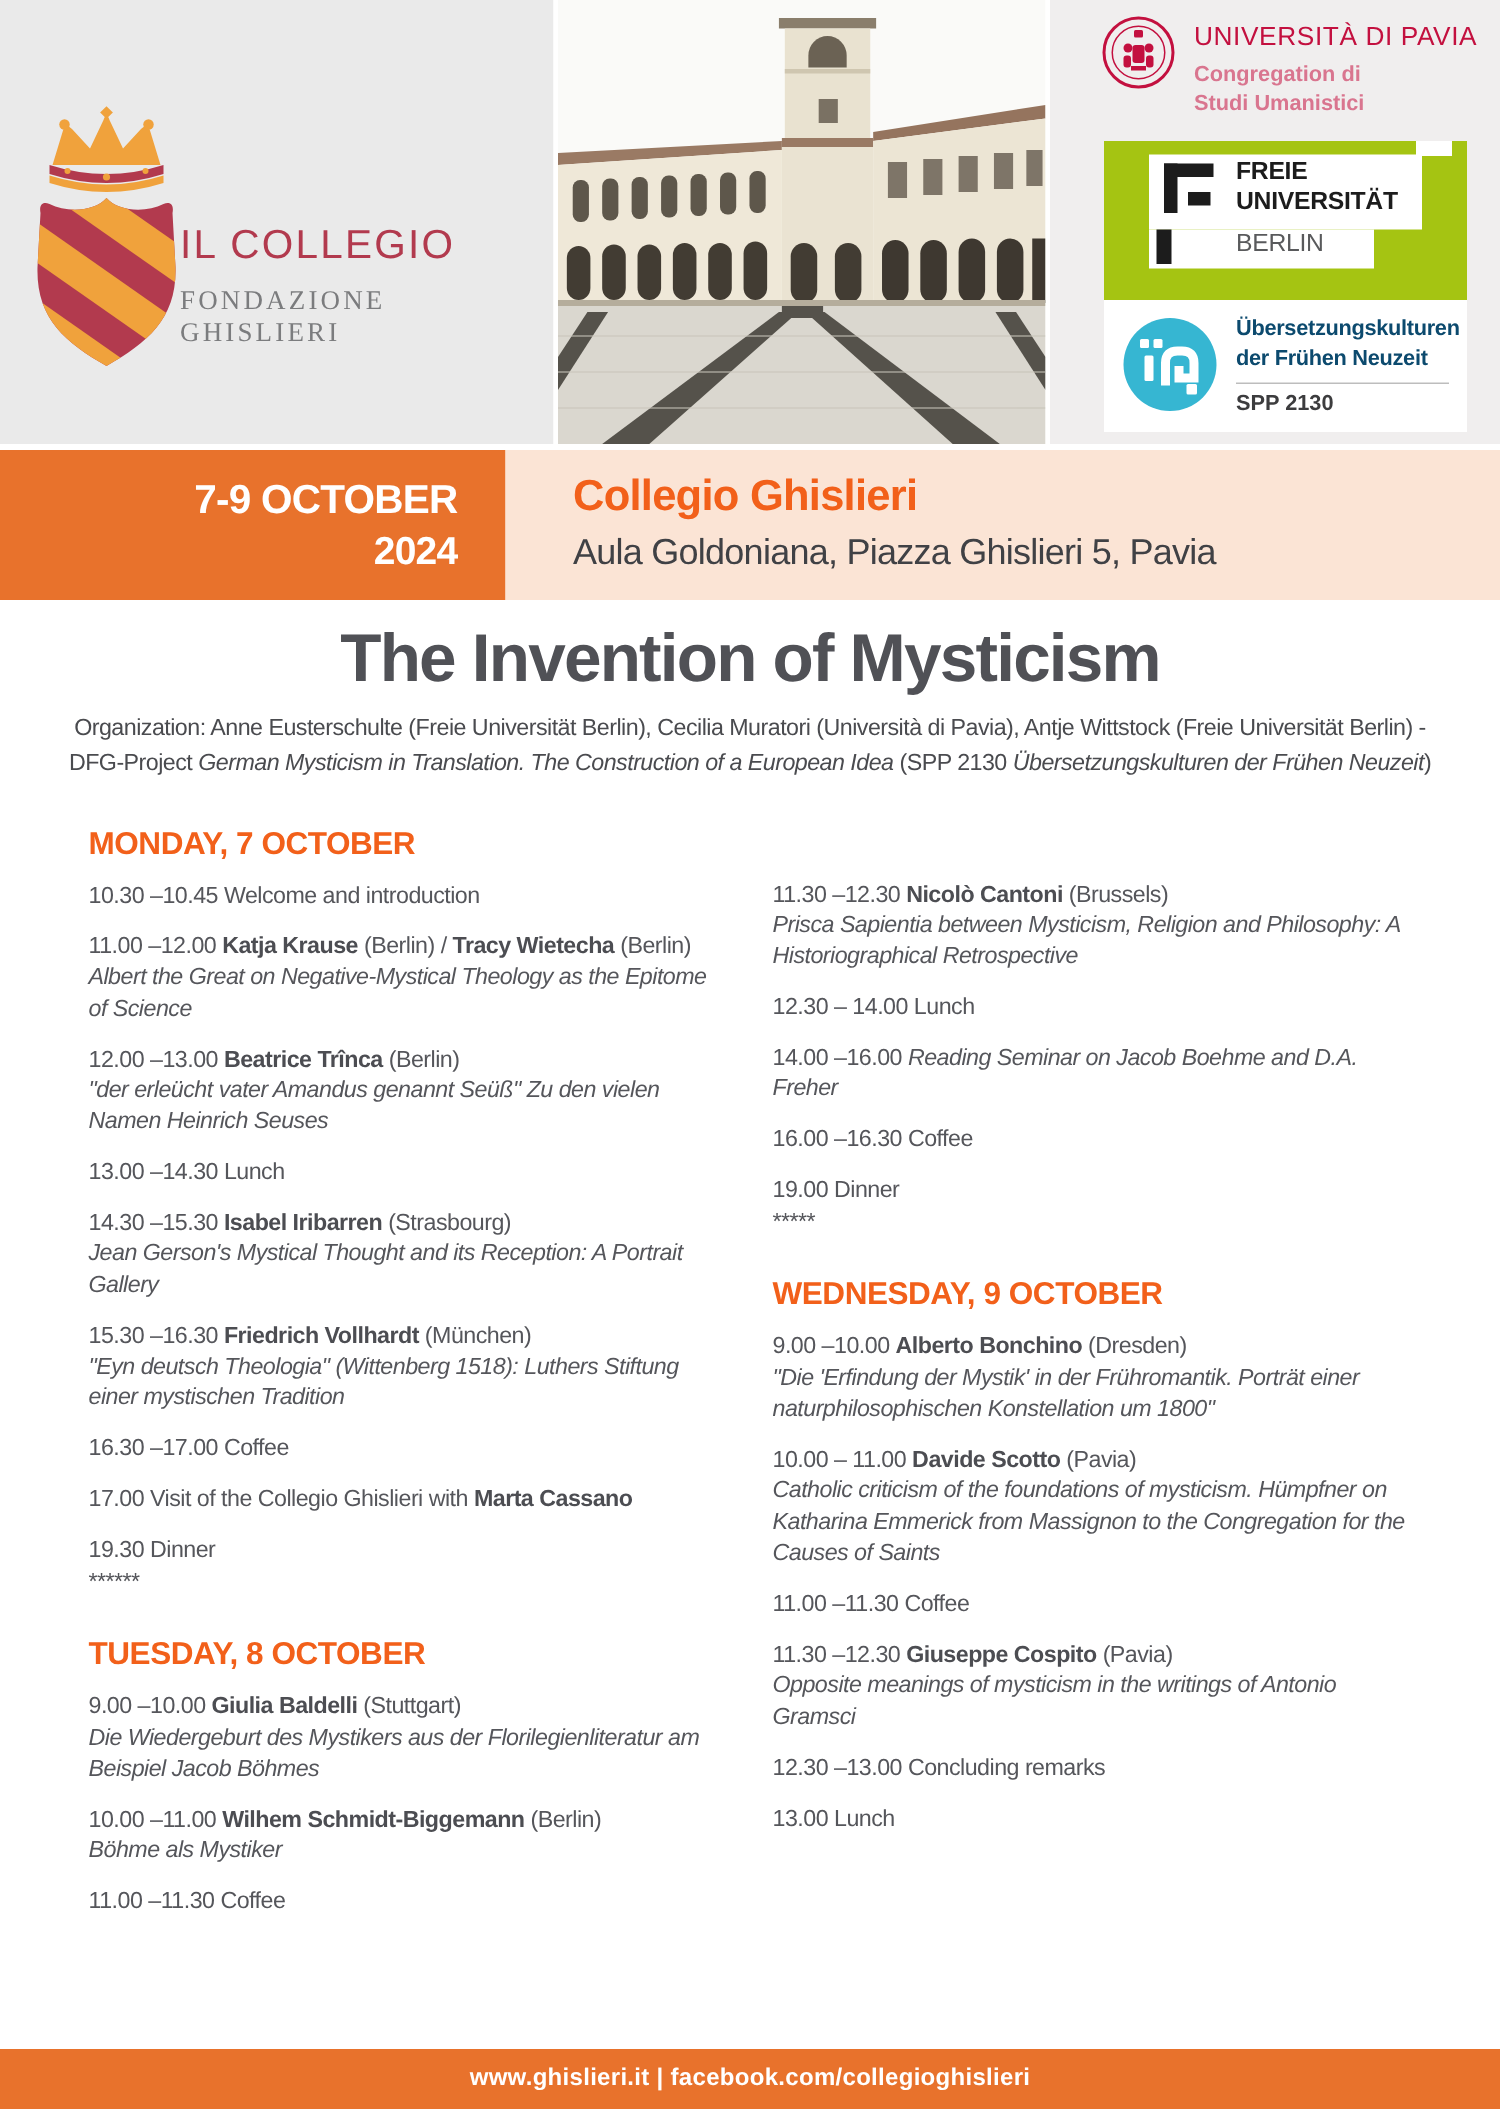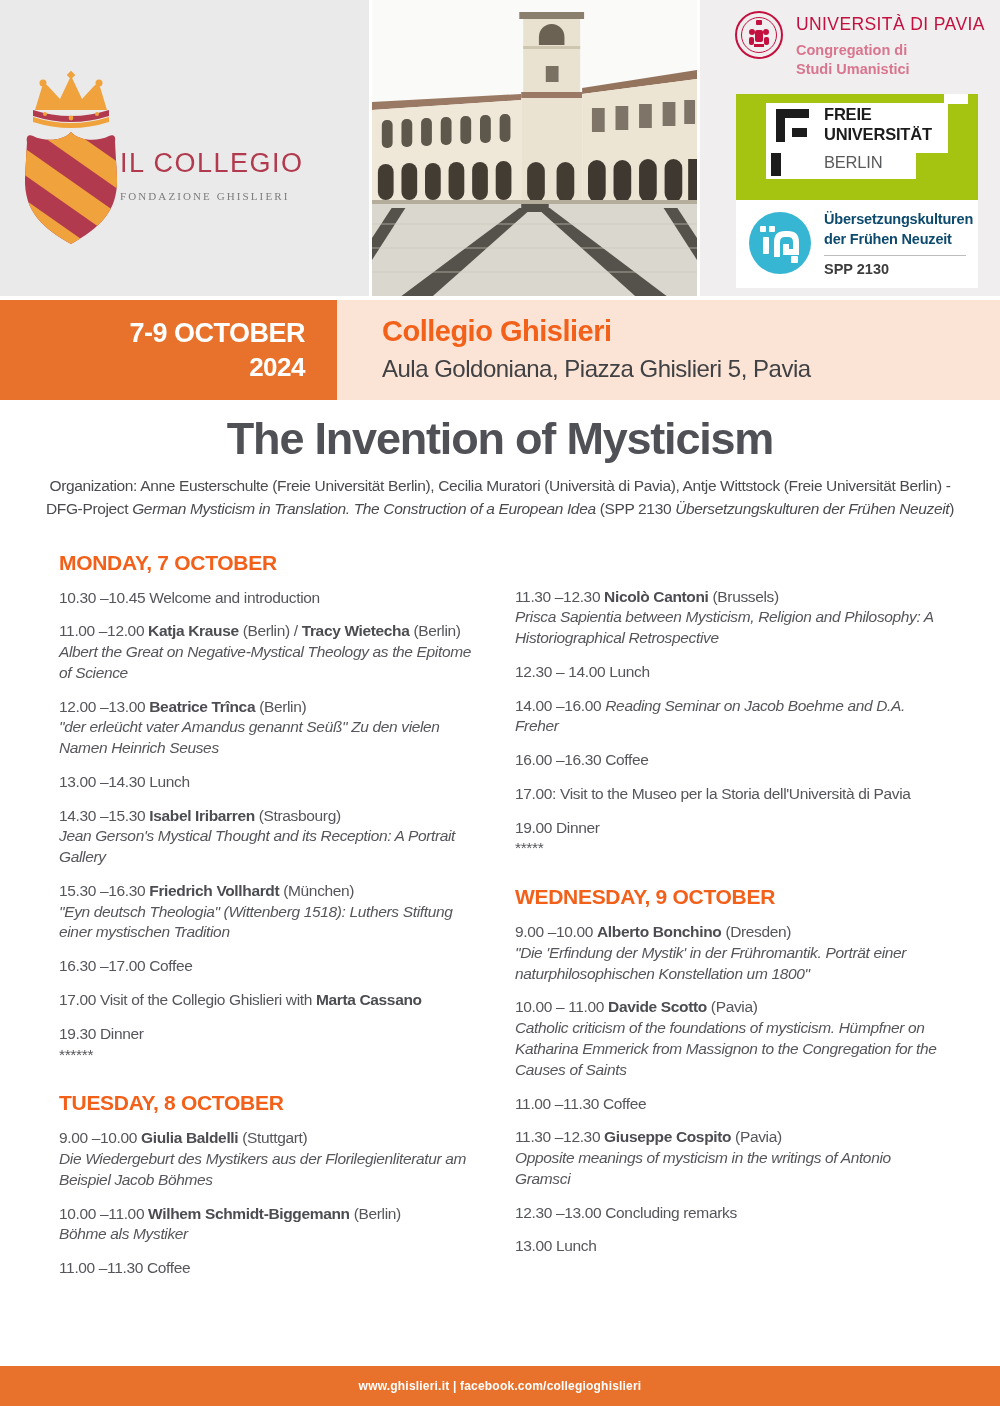--- a/index.html
+++ b/index.html
@@ -10,21 +10,21 @@
   .header{display:flex;height:296px;}
   .panel-left{width:337px;background:#EAEAEA;position:relative;padding-left:32px;}
   .photo-wrap{width:325px;background:#fff;padding:0 3px;position:relative;}
   .photo-wrap svg{display:block;}
   .panel-right{flex:1;background:#F0EEEE;position:relative;}
 
   
   .gh-logo-art{position:absolute;left:24px;top:70px;}
   .gh-logo-text{position:absolute;left:120px;top:148px;width:205px;}
   .gh-title{font-size:27px;color:#B23A4E;letter-spacing:1.5px;font-weight:normal;}
-  .gh-sub{margin-top:11px;font-family:"Liberation Serif",serif;font-size:11px;color:#7B7C7E;letter-spacing:2.1px;}
+  .gh-sub{margin-top:11px;font-family:"Liberation Serif",serif;font-size:18px;color:#7B7C7E;letter-spacing:2.1px;}
 
   
   .unipv{position:absolute;left:34px;top:10px;display:flex;align-items:flex-start;}
   .unipv-text{margin-left:12px;padding-top:4px;}
   .unipv-name{font-size:17.5px;color:#C3103F;letter-spacing:0.4px;}
   .unipv-dept{margin-top:6px;font-size:14.5px;font-weight:bold;color:#D9758F;line-height:1.3;}
 
   
   .fu-card{position:absolute;left:36px;top:94px;width:242px;height:122px;background:#A5C412;overflow:hidden;}
   .fu-white{position:absolute;background:#fff;}
@@ -68,21 +68,21 @@
   .col{flex:1;min-width:0;}
   .col-right{padding-top:27px;}
   .day-heading{font-size:21px;font-weight:bold;color:#F2601A;letter-spacing:-0.3px;margin:26px 0 3px;}
   .col .day-heading:first-child{margin-top:4px;}
   .event{margin-top:13px;font-size:15.5px;color:#55565B;letter-spacing:-0.35px;}
   .event-line{line-height:1.34;}
   .seg-p{} .seg-b{font-weight:bold;color:#4C4D52;} .seg-i{font-style:italic;}
 
   
   .footer{position:absolute;left:0;bottom:0;width:100%;height:40px;background:#E8722C;color:#fff;
-          display:flex;align-items:center;justify-content:center;font-weight:bold;font-size:12px;
+          display:flex;align-items:center;justify-content:center;font-weight:bold;font-size:16px;
           letter-spacing:0.2px;}
 </style>
 </head>
 <body>
 
 <div class="page">
 
   <div class="header">
 
     <div class="panel-left">
@@ -324,23 +324,20 @@
         <div class="event">
           <div class="event-line"><span class="seg-p">12.30 – 14.00 Lunch</span></div>
         </div>
         <div class="event">
           <div class="event-line"><span class="seg-p">14.00 –16.00 </span><span class="seg-i">Reading Seminar on Jacob Boehme and D.A. Freher</span></div>
         </div>
         <div class="event">
           <div class="event-line"><span class="seg-p">16.00 –16.30 Coffee</span></div>
         </div>
         <div class="event">
-          <div class="event-line"><span class="seg-p">17.00: Visit to the Museo per la Storia dell'Università di Pavia</span></div>
-        </div>
-        <div class="event">
           <div class="event-line"><span class="seg-p">19.00 Dinner</span></div>
           <div class="event-line"><span class="seg-p">*****</span></div>
         </div>
         <div class="day-heading">WEDNESDAY, 9 OCTOBER</div>
         <div class="event">
           <div class="event-line"><span class="seg-p">9.00 –10.00 </span><span class="seg-b">Alberto Bonchino</span><span class="seg-p"> (Dresden)</span></div>
           <div class="event-line"><span class="seg-i">"Die 'Erfindung der Mystik' in der Frühromantik. Porträt einer naturphilosophischen Konstellation um 1800"</span></div>
         </div>
         <div class="event">
           <div class="event-line"><span class="seg-p">10.00 – 11.00 </span><span class="seg-b">Davide Scotto</span><span class="seg-p"> (Pavia)</span></div>

